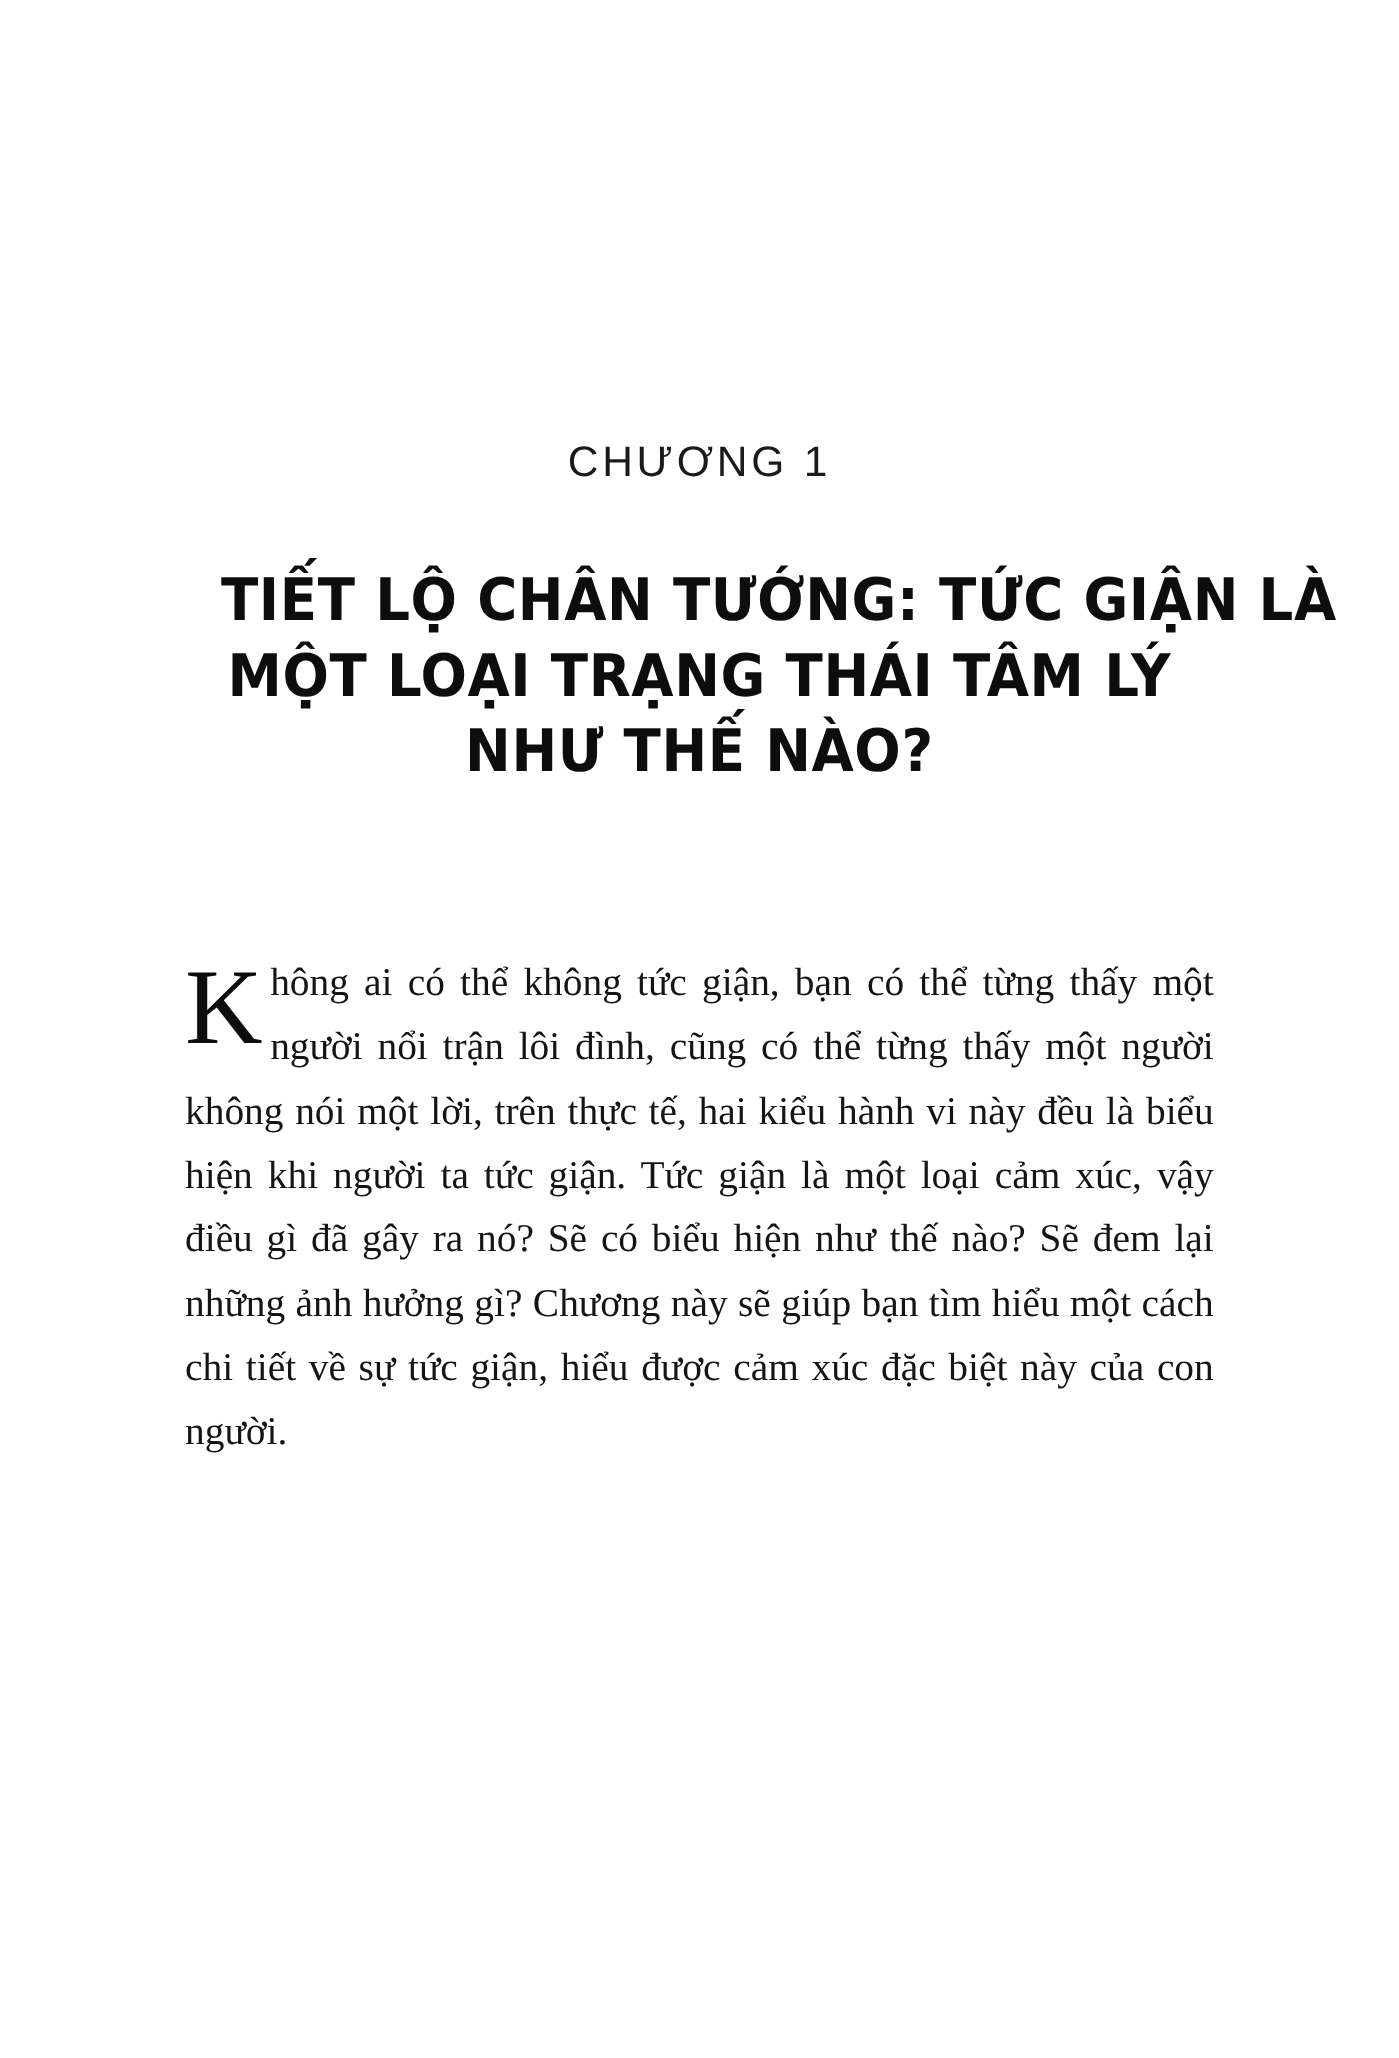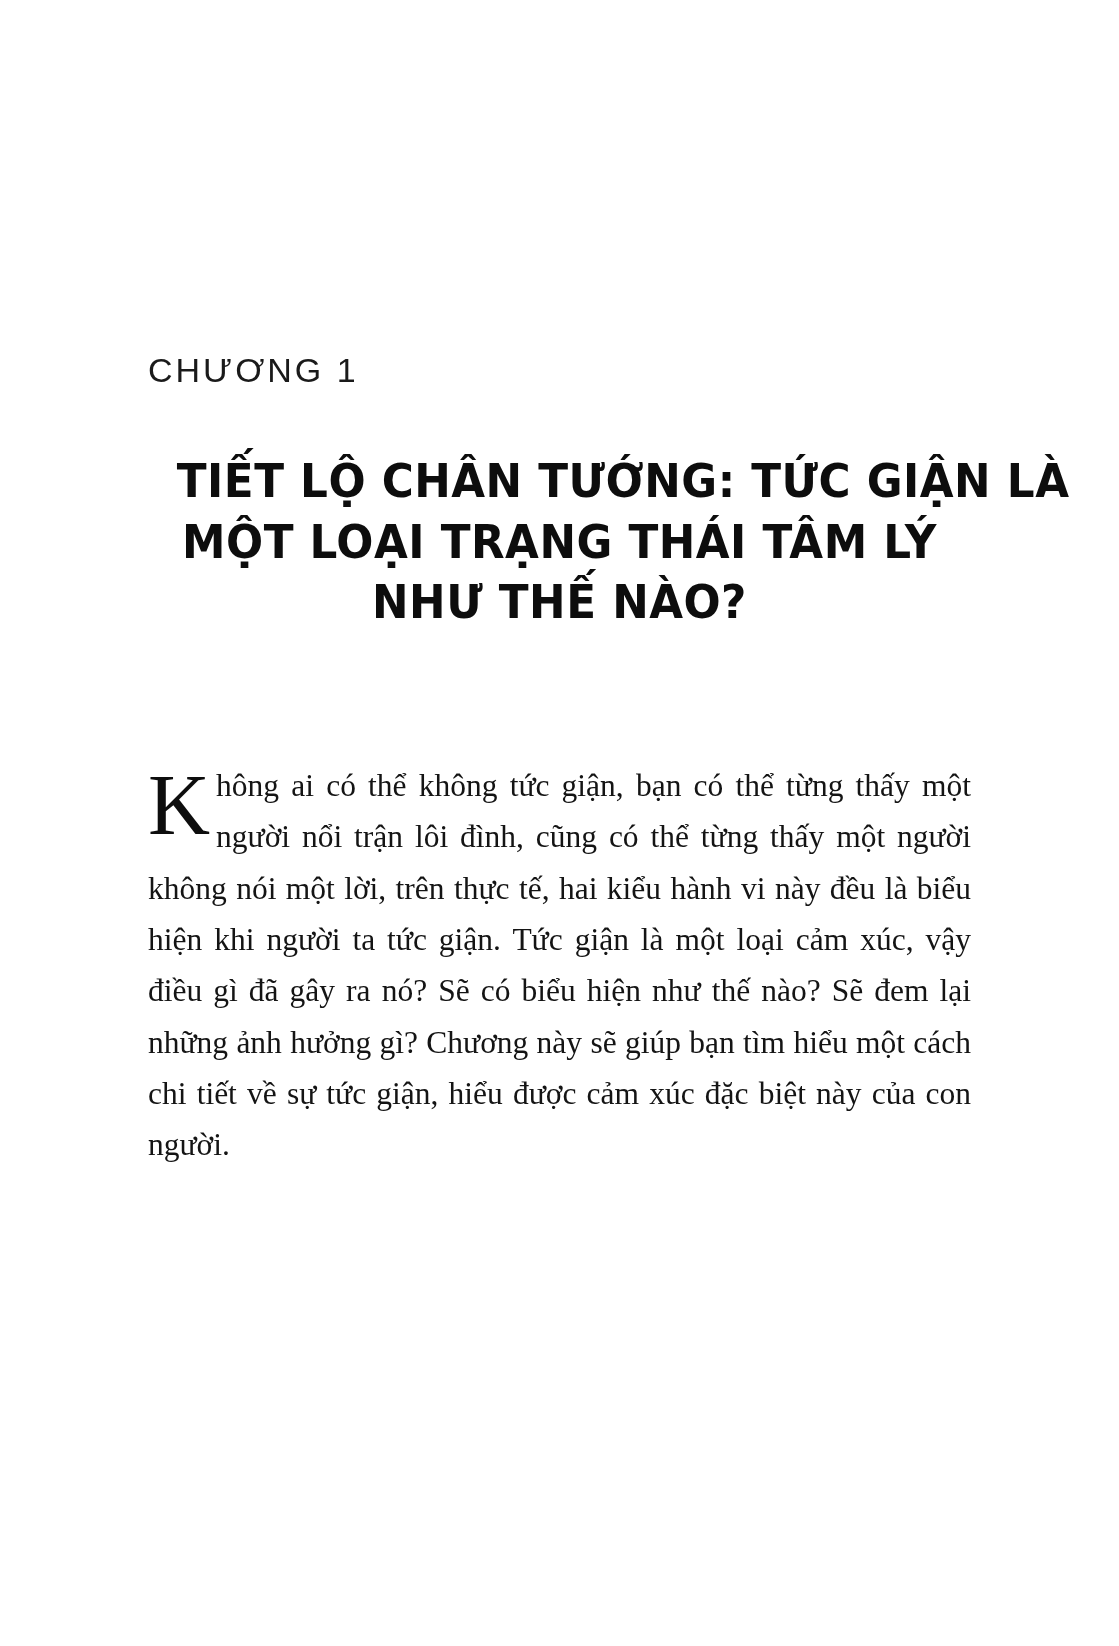--- a/index.html
+++ b/index.html
@@ -26,20 +26,21 @@
   }
 
   .content {
     position: absolute;
     left: 148px;
     top: 352px;
     width: 823px;
   }
 
   .chapter-label {
+    text-align: center;
     font-family: "Liberation Sans", sans-serif;
     font-size: 34px;
     letter-spacing: 3px;
     color: #1a1a1a;
     font-weight: 400;
     margin: 0 0 62px 0;
     line-height: 1.1;
   }
 
   .chapter-title {

